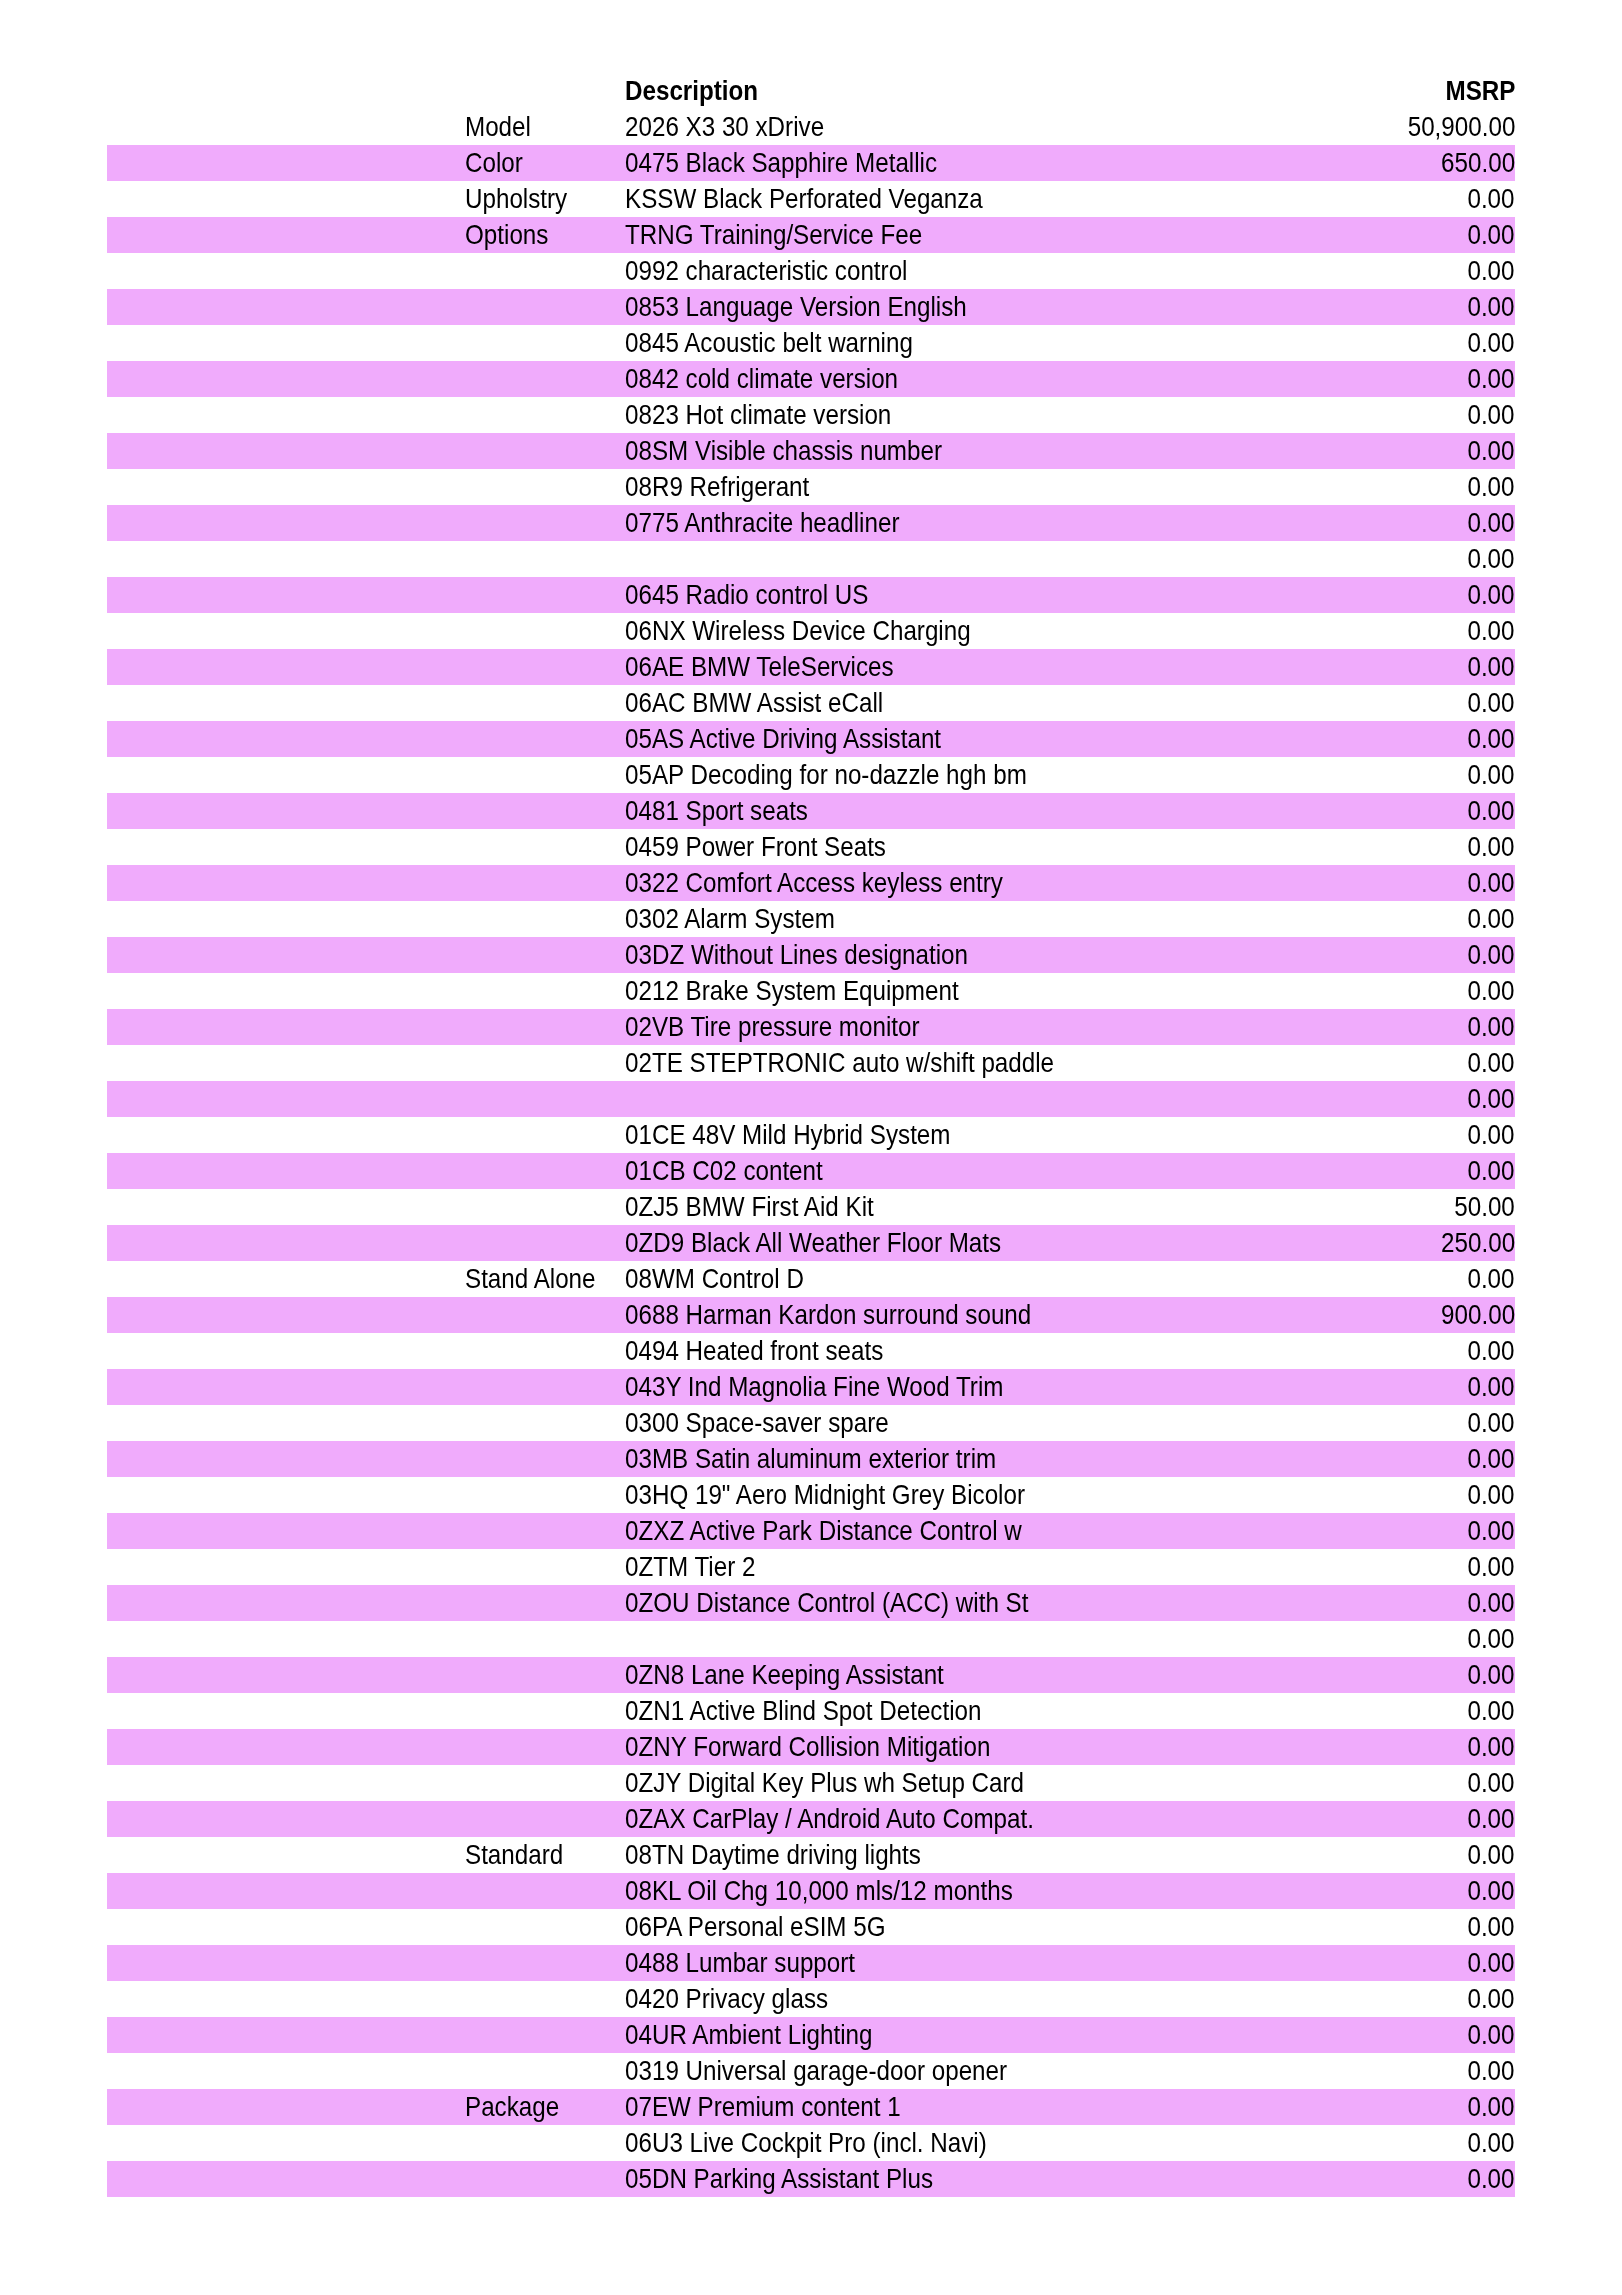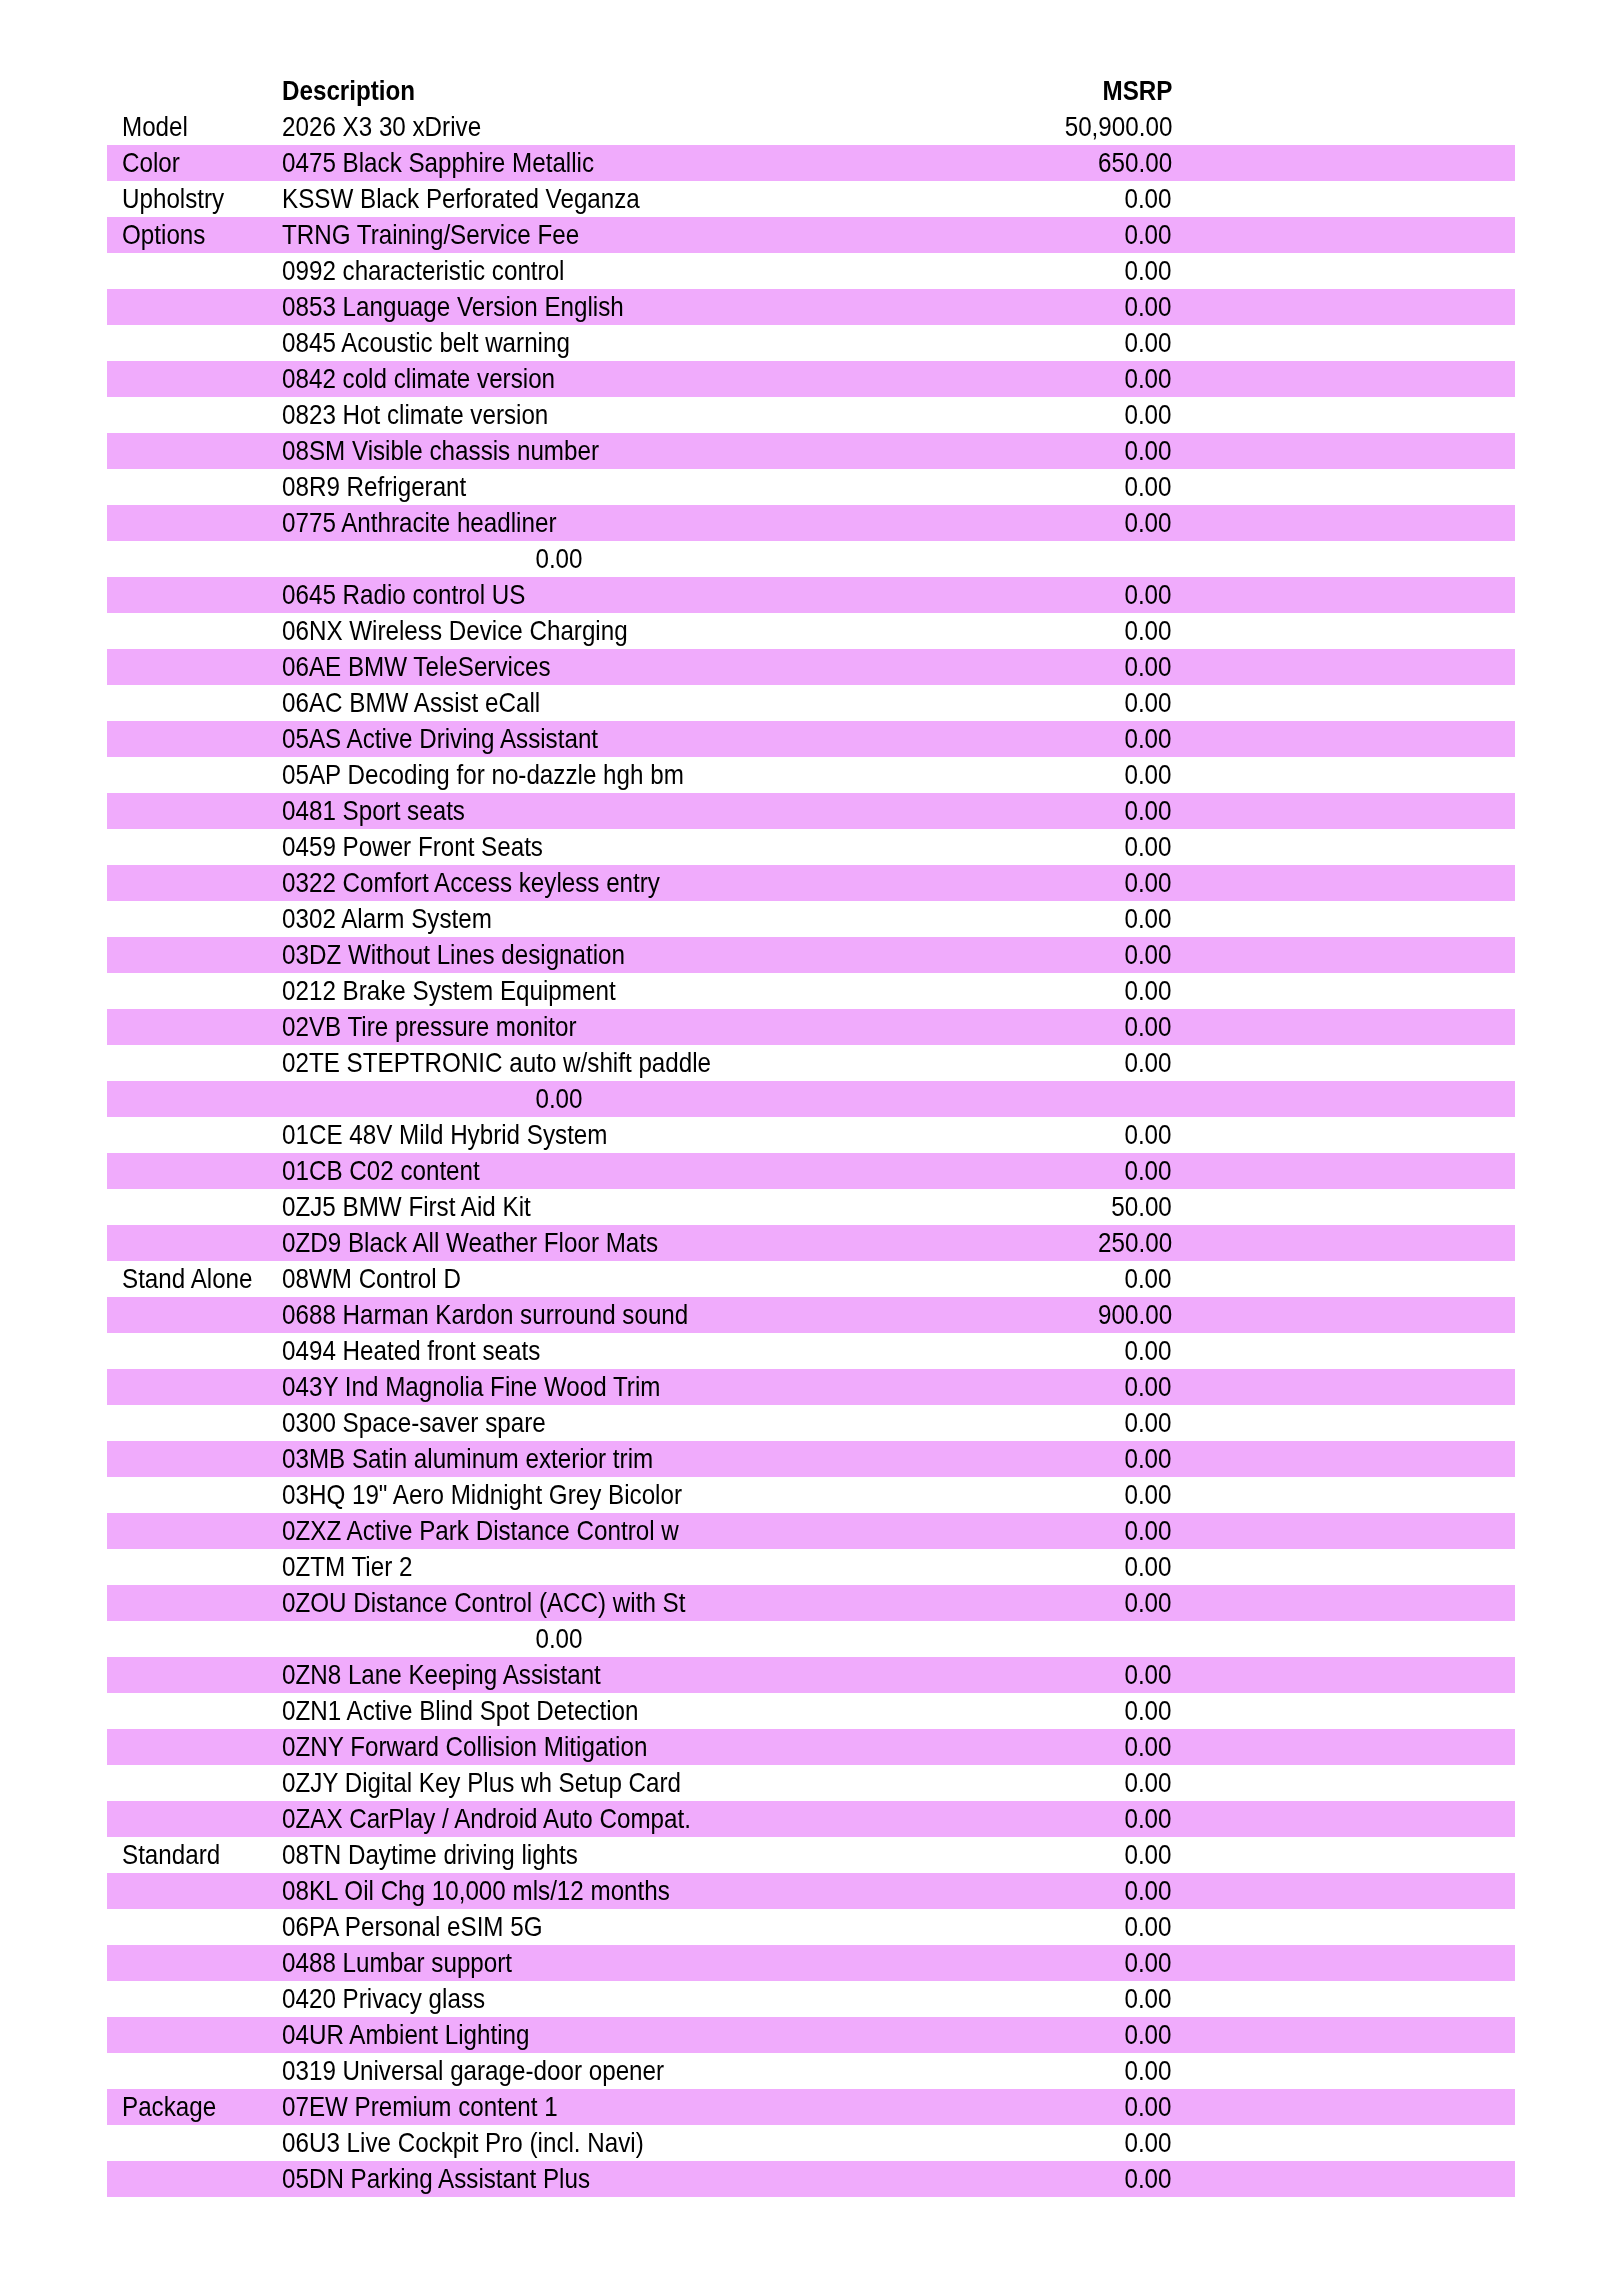--- a/index.html
+++ b/index.html
@@ -16,20 +16,21 @@
   .table {
     position: absolute;
     left: 107px;
     top: 73px;
     width: 1408px;
   }
   .row {
     display: flex;
     height: 36px;
     align-items: center;
+    justify-content: flex-end;
   }
   .row.shaded { background: #f0abfc; }
   .cell {
     height: 100%;
     display: flex;
     align-items: center;
     box-sizing: border-box;
     overflow: visible;
   }
   .cat  { width: 175px; padding-left: 15px; }

